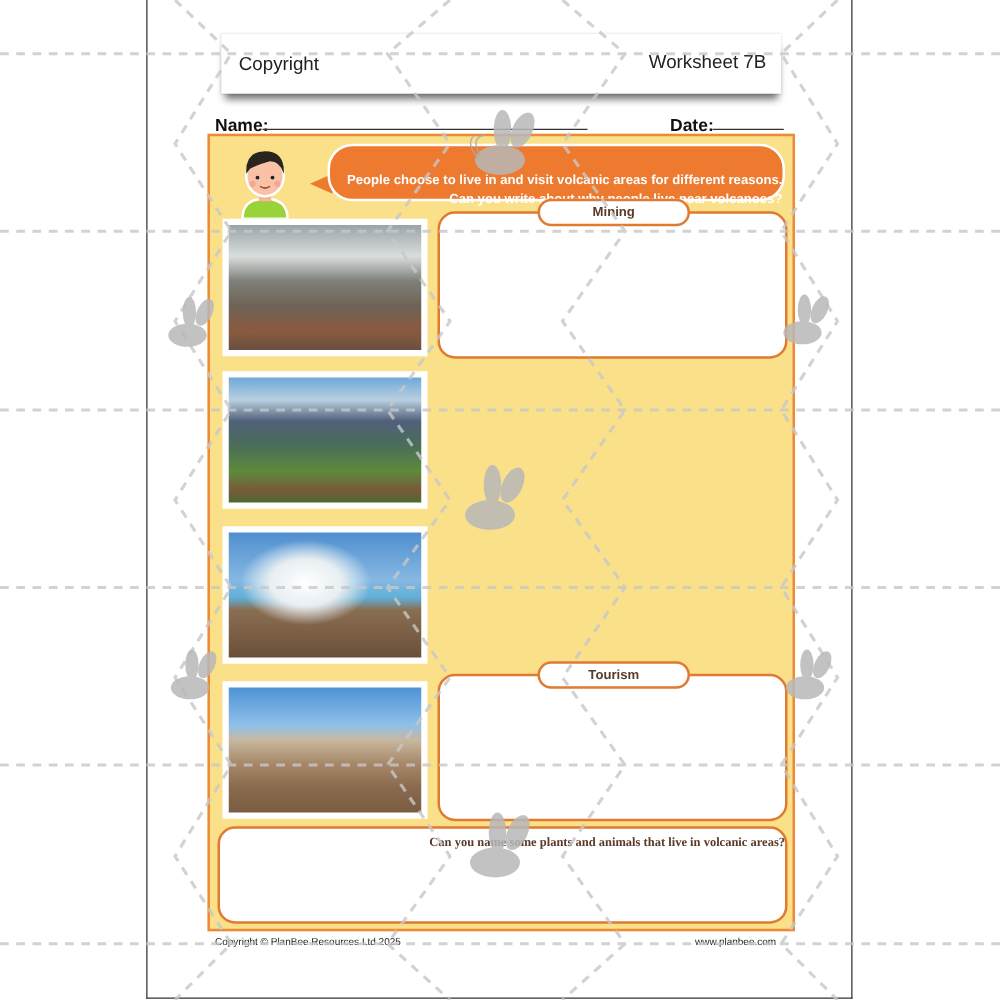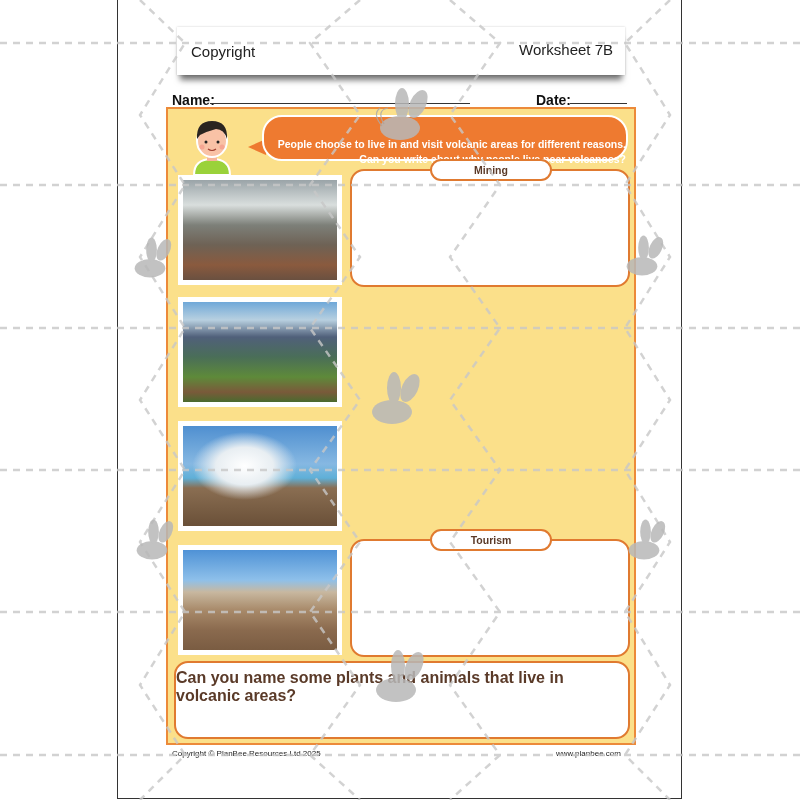--- a/index.html
+++ b/index.html
@@ -16,21 +16,21 @@
   .date-line { position: absolute; left: 398px; top: 11px; width: 57px; border-bottom: 1px solid #333; }
   .panel { position: absolute; left: 166px; top: 107px; width: 470px; height: 638px; background: #fbe08a; border: 2px solid #ec8a3a; box-sizing: border-box; z-index: 1; }
   .boy { position: absolute; left: 18px; top: 6px; width: 52px; height: 60px; }
   .speech { position: absolute; left: 94px; top: 6px; width: 366px; height: 46px; background: #ee7a30; border-radius: 20px; color: #fff; font-weight: bold; font-size: 10.5px; text-align: right; line-height: 15px; padding-top: 20px; box-sizing: border-box; border: 2px solid #fff; }
   .speech-tail { position: absolute; left: 80px; top: 30px; width: 0; height: 0; border-top: 8px solid transparent; border-bottom: 8px solid transparent; border-right: 18px solid #ee7a30; }
   .photo { position: absolute; left: 10px; width: 164px; height: 110px; background: #fff; padding: 5px; box-sizing: border-box; }
   .photo .img { width: 100%; height: 100%; }
   .answer-box { position: absolute; left: 182px; width: 280px; height: 118px; background: #fff; border: 2px solid #e07a30; border-radius: 14px; box-sizing: border-box; }
   .answer-tab { position: absolute; left: 78px; top: -12px; width: 122px; height: 22px; background: #fff; border: 2px solid #e07a30; border-radius: 12px; box-sizing: border-box; font-size: 10.5px; font-weight: bold; color: #5a3a28; text-align: center; line-height: 18px; }
   .bottom-box { position: absolute; left: 6px; top: 552px; width: 456px; height: 78px; background: #fff; border: 2px solid #e07a30; border-radius: 14px; box-sizing: border-box; }
-  .bottom-q { position: absolute; left: 0; top: 6px; width: 100%; text-align: left; font-size: 16px; font-weight: bold; color: #5a3a28; }
+  .bottom-q { position: absolute; left: 0; top: 6px; width: 100%; text-align: right; font-size: 10px; font-weight: bold; color: #5a3a28; font-family: Liberation Serif, serif; }
   .footer-left { position: absolute; left: 172px; top: 749px; font-size: 8px; color: #222; z-index: 2; }
   .footer-right { position: absolute; left: 556px; top: 749px; font-size: 8px; color: #222; z-index: 2; }
   .bee { position: absolute; z-index: 6; opacity: 0.85; }
 </style>
 </head>
 <body>
 
 <div class="page"></div>
 
 <div class="title-box">

